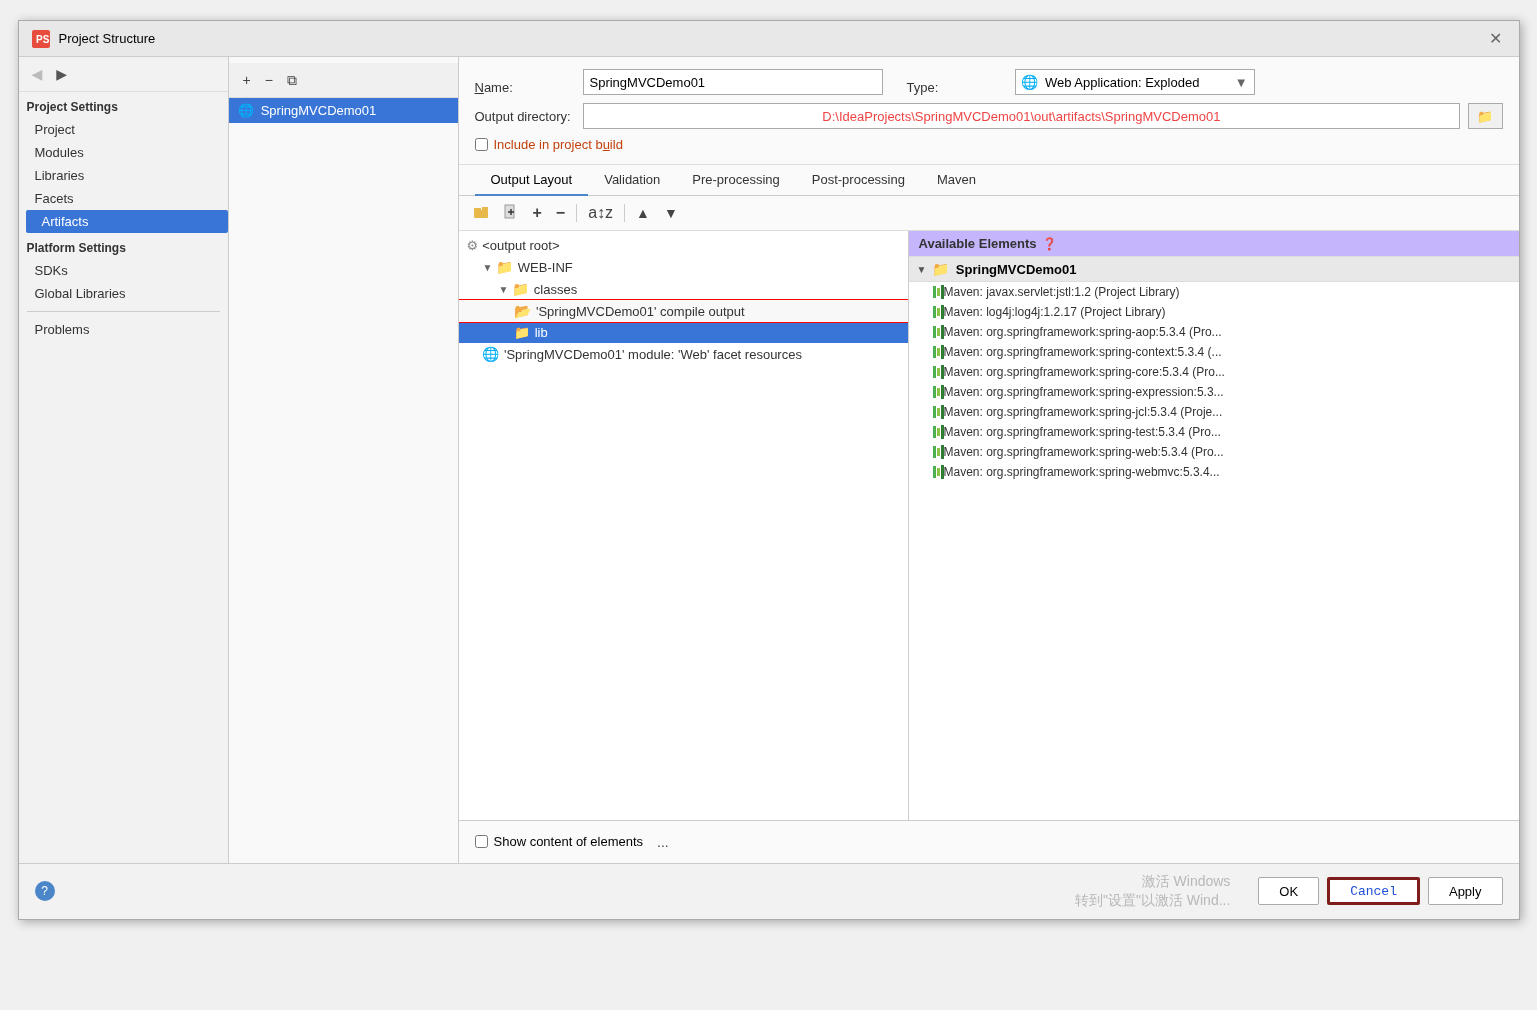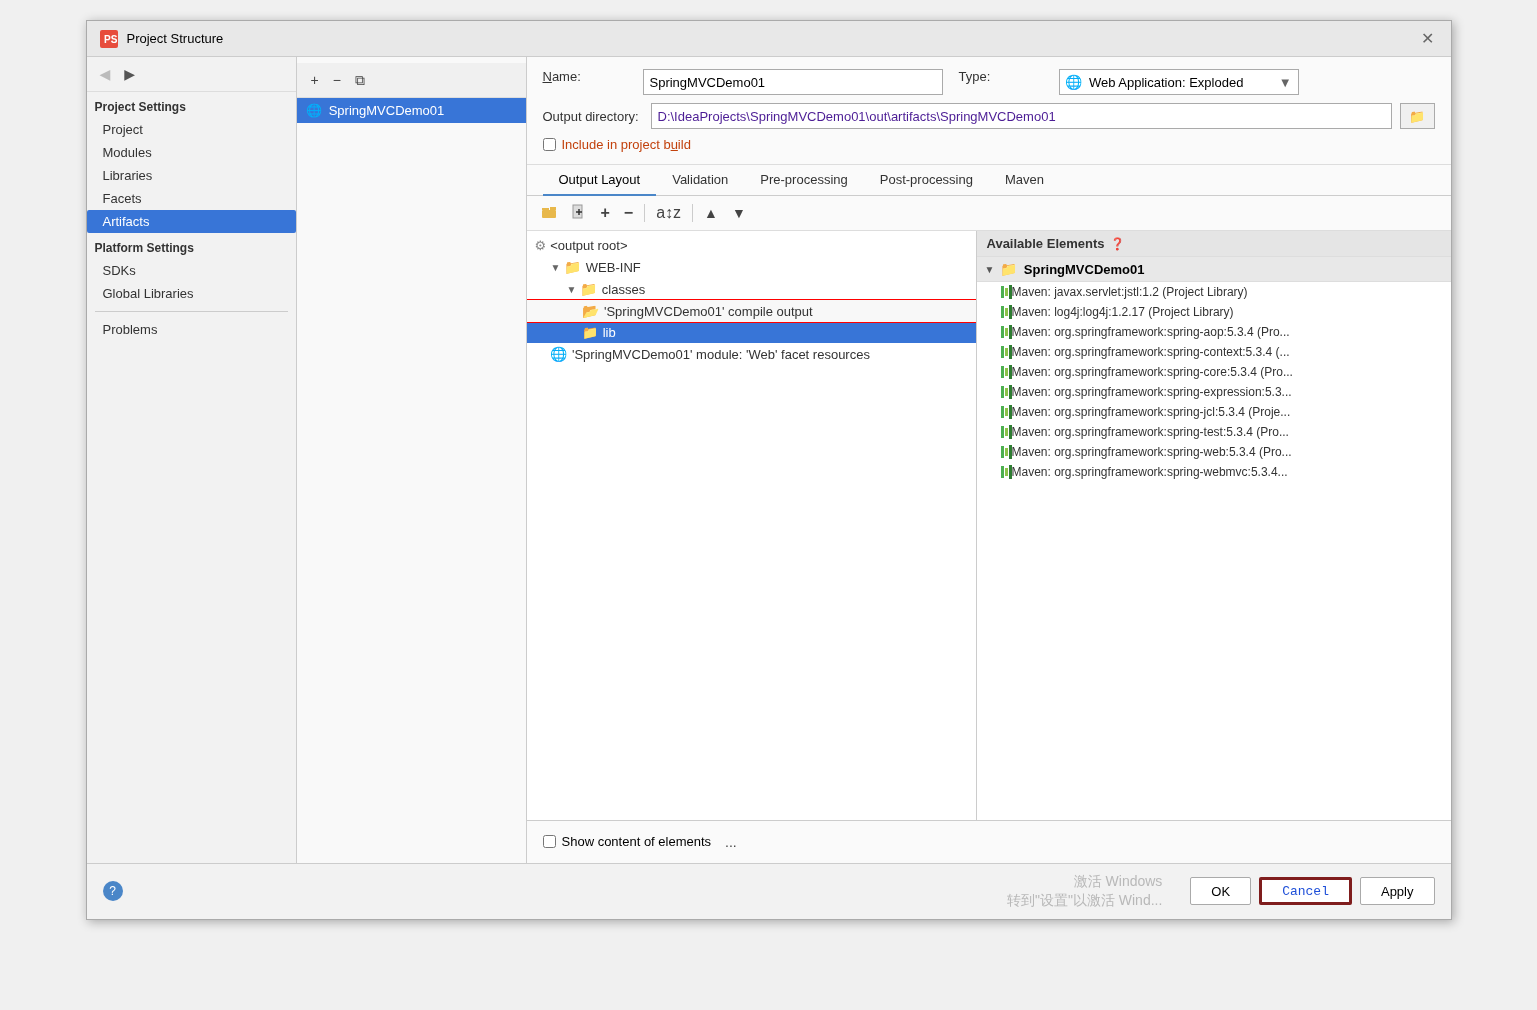--- a/index.html
+++ b/index.html
@@ -1,19 +1,19 @@
 <!DOCTYPE html>
 <html><head>
   <meta charset="utf-8">
   <style>
     * { box-sizing: border-box; margin: 0; padding: 0; }
     body { font-family: 'Segoe UI', Arial, sans-serif; font-size: 13px; background: #f0f0f0; }
     
     .dialog {
-      width: 1366px;
+      width: 1502px;
       height: 900px;
       background: #f2f2f2;
       border: 1px solid #aaa;
       display: flex;
       flex-direction: column;
       box-shadow: 2px 2px 10px rgba(0,0,0,0.3);
       margin: 20px auto;
     }
 
     .title-bar {
@@ -108,20 +108,21 @@
       padding: 4px 8px 4px 16px;
       cursor: pointer;
       color: #333;
       font-size: 13px;
       border-radius: 2px;
     }
 
     .sidebar-item.active {
       background: #3875d7;
       color: white;
+      margin-left: 7px;
     }
 
     .divider {
       height: 1px;
       background: #ccc;
       margin: 6px 8px;
     }
 
     .problems-item {
       padding: 4px 8px 4px 16px;
@@ -140,23 +141,23 @@
     }
 
     .detail-top {
       padding: 12px 16px;
       border-bottom: 1px solid #ddd;
       background: #fafafa;
     }
 
     .form-row {
       display: flex;
-      align-items: flex-start;
+      align-items: flex-end;
       margin-bottom: 8px;
-      gap: 0;
+      gap: 8px;
     }
 
     .form-label {
       font-size: 13px;
       color: #333;
       min-width: 100px;
     }
 
     .form-input {
       border: 1px solid #aaa;
@@ -202,21 +203,22 @@
       gap: 8px;
     }
 
     .output-dir-input {
       flex: 1;
       border: 1px solid #aaa;
       padding: 3px 6px;
       font-size: 13px;
       height: 26px;
       background: white;
-      color: #4c1d95;
+      color: #ef4444;
+      text-align: center;
     }
 
     .browse-btn {
       border: 1px solid #aaa;
       background: #f0f0f0;
       padding: 3px 8px;
       cursor: pointer;
       height: 26px;
       font-size: 13px;
     }
@@ -335,21 +337,21 @@
       flex: 1;
       overflow-y: auto;
       padding: 0;
       background: #fff;
     }
 
     .available-header {
       display: flex;
       align-items: center;
       padding: 5px 10px;
-      background: #e5e5e5;
+      background: #c4b5fd;
       border-bottom: 1px solid #ddd;
       gap: 6px;
       font-size: 13px;
       font-weight: bold;
       color: #333;
     }
 
     .help-icon {
       font-size: 12px;
       color: #666;

